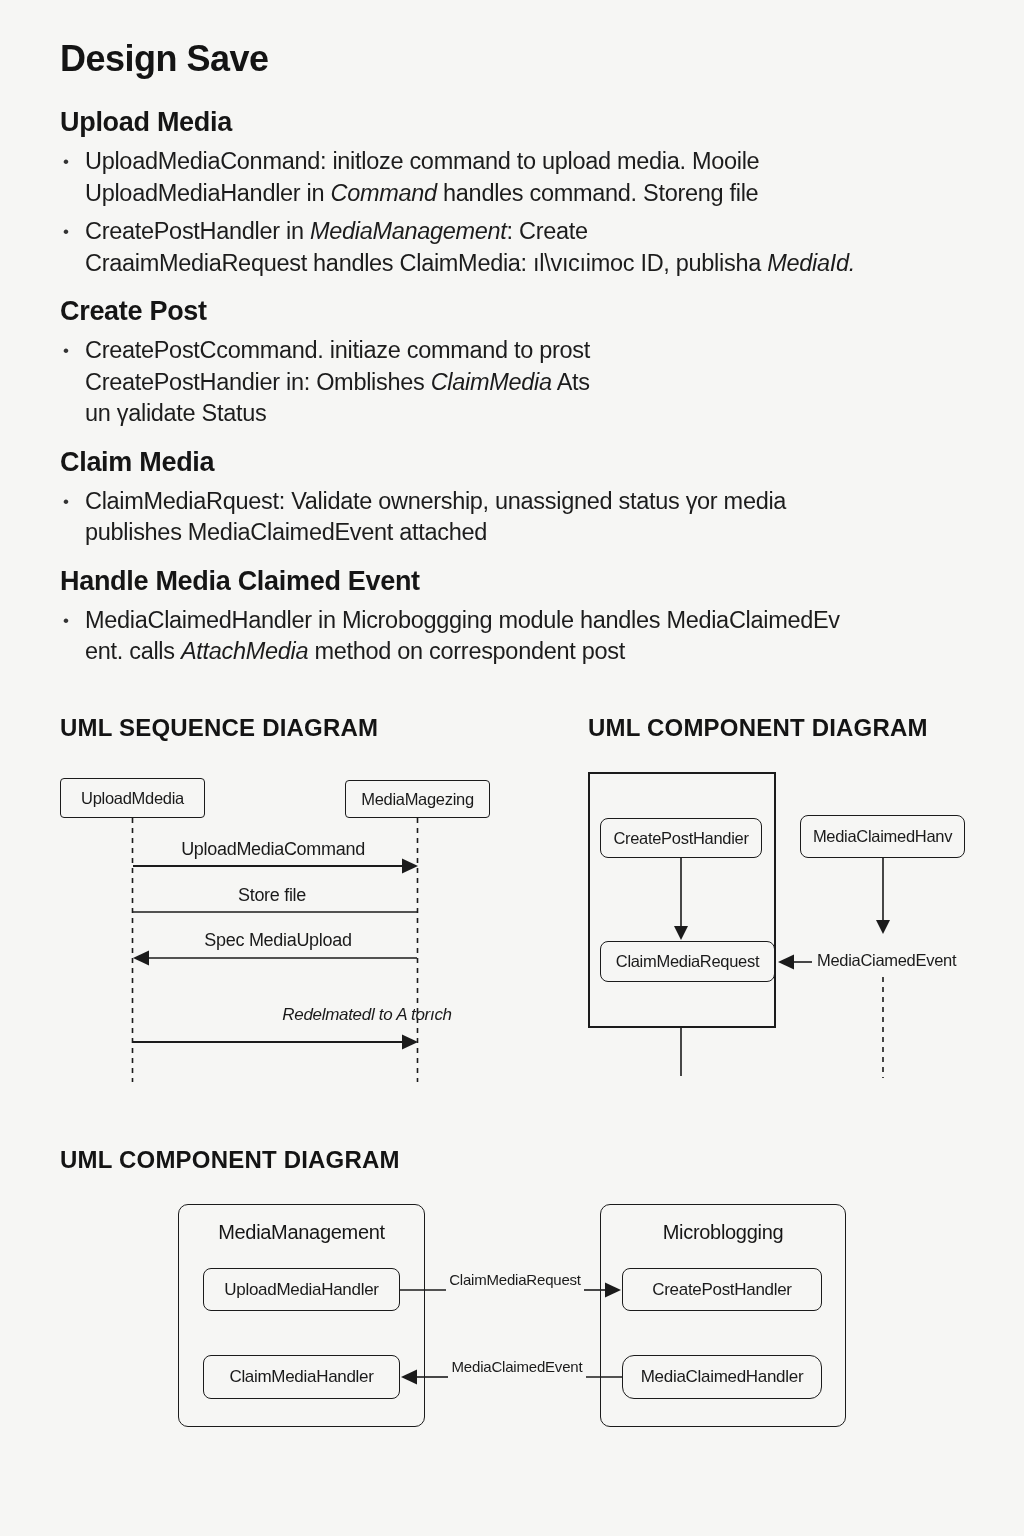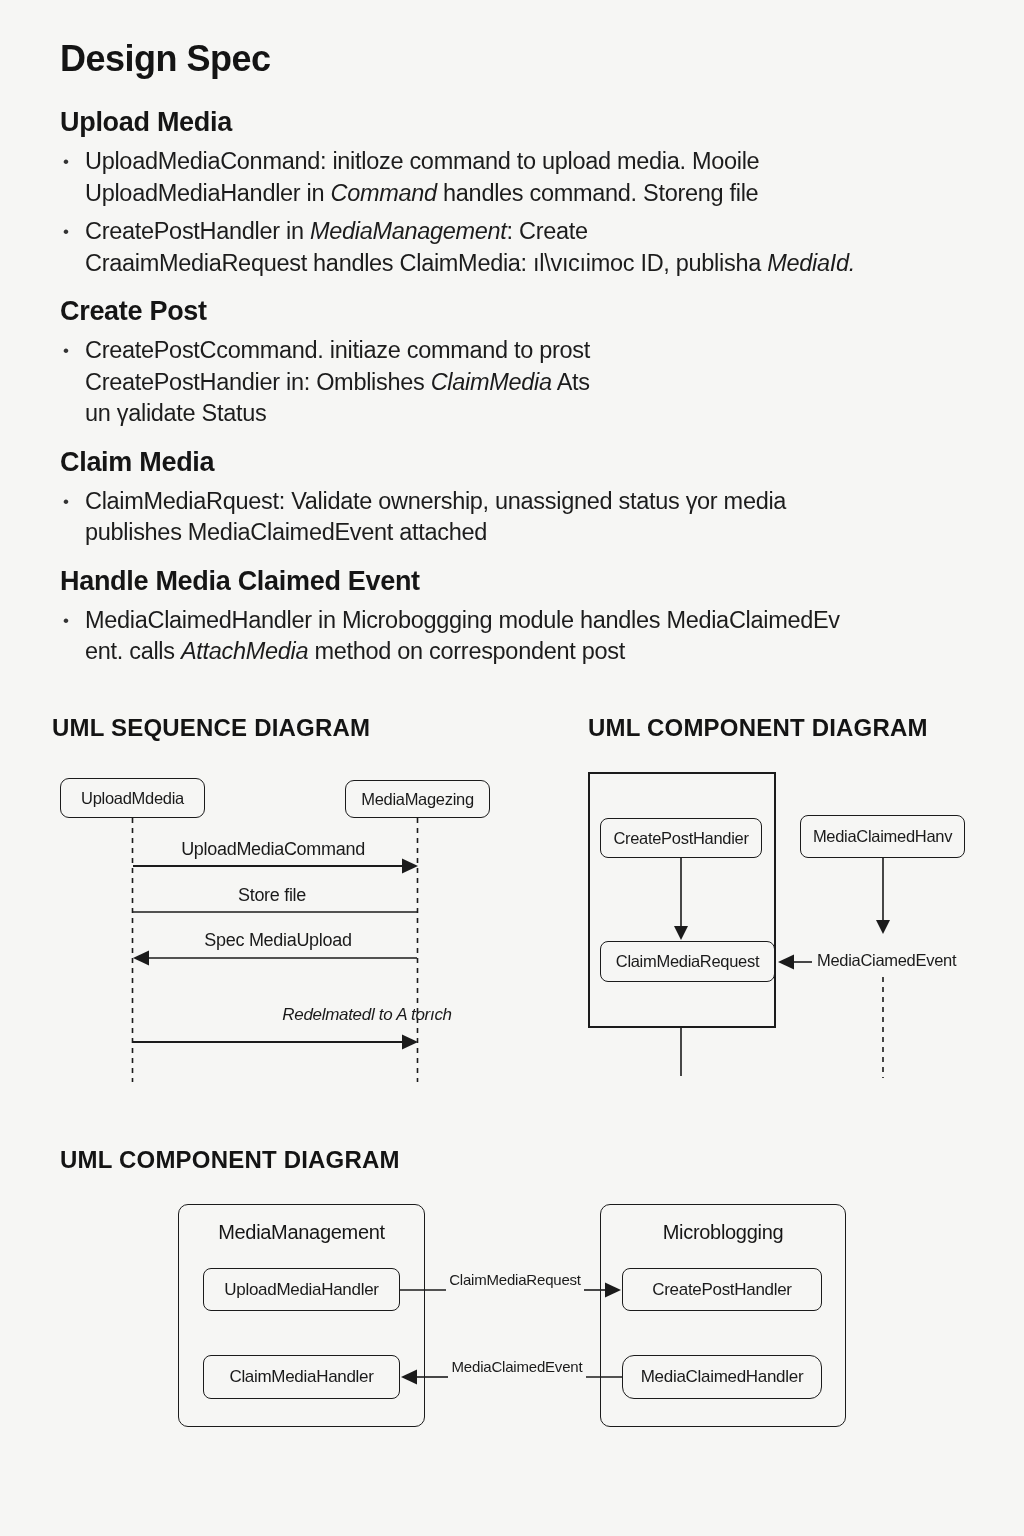--- a/index.html
+++ b/index.html
@@ -44,21 +44,21 @@
     position:absolute;
     font-size:24px;font-weight:700;letter-spacing:0.2px;color:#141414;
     white-space:nowrap;
   }
   .node{
     position:absolute;border:1.6px solid #1b1b1b;
     display:flex;align-items:center;justify-content:center;
     font-size:17px;letter-spacing:-0.3px;color:#1a1a1a;
     background:transparent;box-sizing:border-box;white-space:nowrap;
   }
-  .sq{border-radius:9px;}
+  .sq{border-radius:4px;}
   .rd{border-radius:8px;}
   .container-box{
     position:absolute;border:1.6px solid #1b1b1b;border-radius:10px;
     box-sizing:border-box;background:transparent;
   }
   .outer-rect{
     position:absolute;border:2px solid #1b1b1b;border-radius:0;
     box-sizing:border-box;background:transparent;
   }
   .msg-label{
@@ -81,21 +81,21 @@
     position:absolute;left:0;top:0;width:1024px;height:1536px;
     pointer-events:none;
   }
 </style>
 </head>
 <body>
 
 <div id="page">
 
   <div id="doc">
-    <h1 class="title">Design Spec</h1>
+    <h1 class="title">Design Save</h1>
     <div>
         <h2 class="sec-h">Upload Media</h2>
         <div class="bullet">
           <div class="line"><span>UploadMediaConmand: initloze command to upload media. Mooile</span></div>
           <div class="line"><span>UploadMediaHandler in </span><span class="it">Command</span><span> handles command. Storeng file</span></div>
         </div>
         <div class="bullet">
           <div class="line"><span>CreatePostHandler in </span><span class="it">MediaManagement</span><span>: Create</span></div>
           <div class="line"><span>CraaimMediaRequest handles ClaimMedia: ıl\vıcıimoc ID, publisha </span><span class="it">MediaId.</span></div>
         </div>
@@ -111,21 +111,21 @@
           <div class="line"><span>publishes MediaClaimedEvent attached</span></div>
         </div>
         <h2 class="sec-h">Handle Media Claimed Event</h2>
         <div class="bullet">
           <div class="line"><span>MediaClaimedHandler in Microboggging module handles MediaClaimedEv</span></div>
           <div class="line"><span>ent. calls </span><span class="it">AttachMedia</span><span> method on correspondent post</span></div>
         </div>
       </div>
   </div>
 
-  <div class="diagram-h" style="left:52px;top:714px;">UML SEQUENCE DIAGRAM</div>
+  <div class="diagram-h" style="left:60px;top:714px;">UML SEQUENCE DIAGRAM</div>
   <div class="diagram-h" style="left:588px;top:714px;">UML COMPONENT DIAGRAM</div>
   <div class="diagram-h" style="left:60px;top:1146px;">UML COMPONENT DIAGRAM</div>
 
   <svg id="lines" viewBox="0 0 1024 1536" xmlns="http://www.w3.org/2000/svg">
 
     <line x1="132.5" y1="818" x2="132.5" y2="1082" stroke="#1b1b1b" stroke-width="1.6" stroke-dasharray="5,5"></line>
     <line x1="417.5" y1="818" x2="417.5" y2="1082" stroke="#1b1b1b" stroke-width="1.6" stroke-dasharray="5,5"></line>
 
     <line x1="133" y1="866" x2="404" y2="866" stroke="#1b1b1b" stroke-width="2"></line>
     <polygon points="418,866 402,858.5 402,873.5" fill="#1b1b1b"></polygon>

